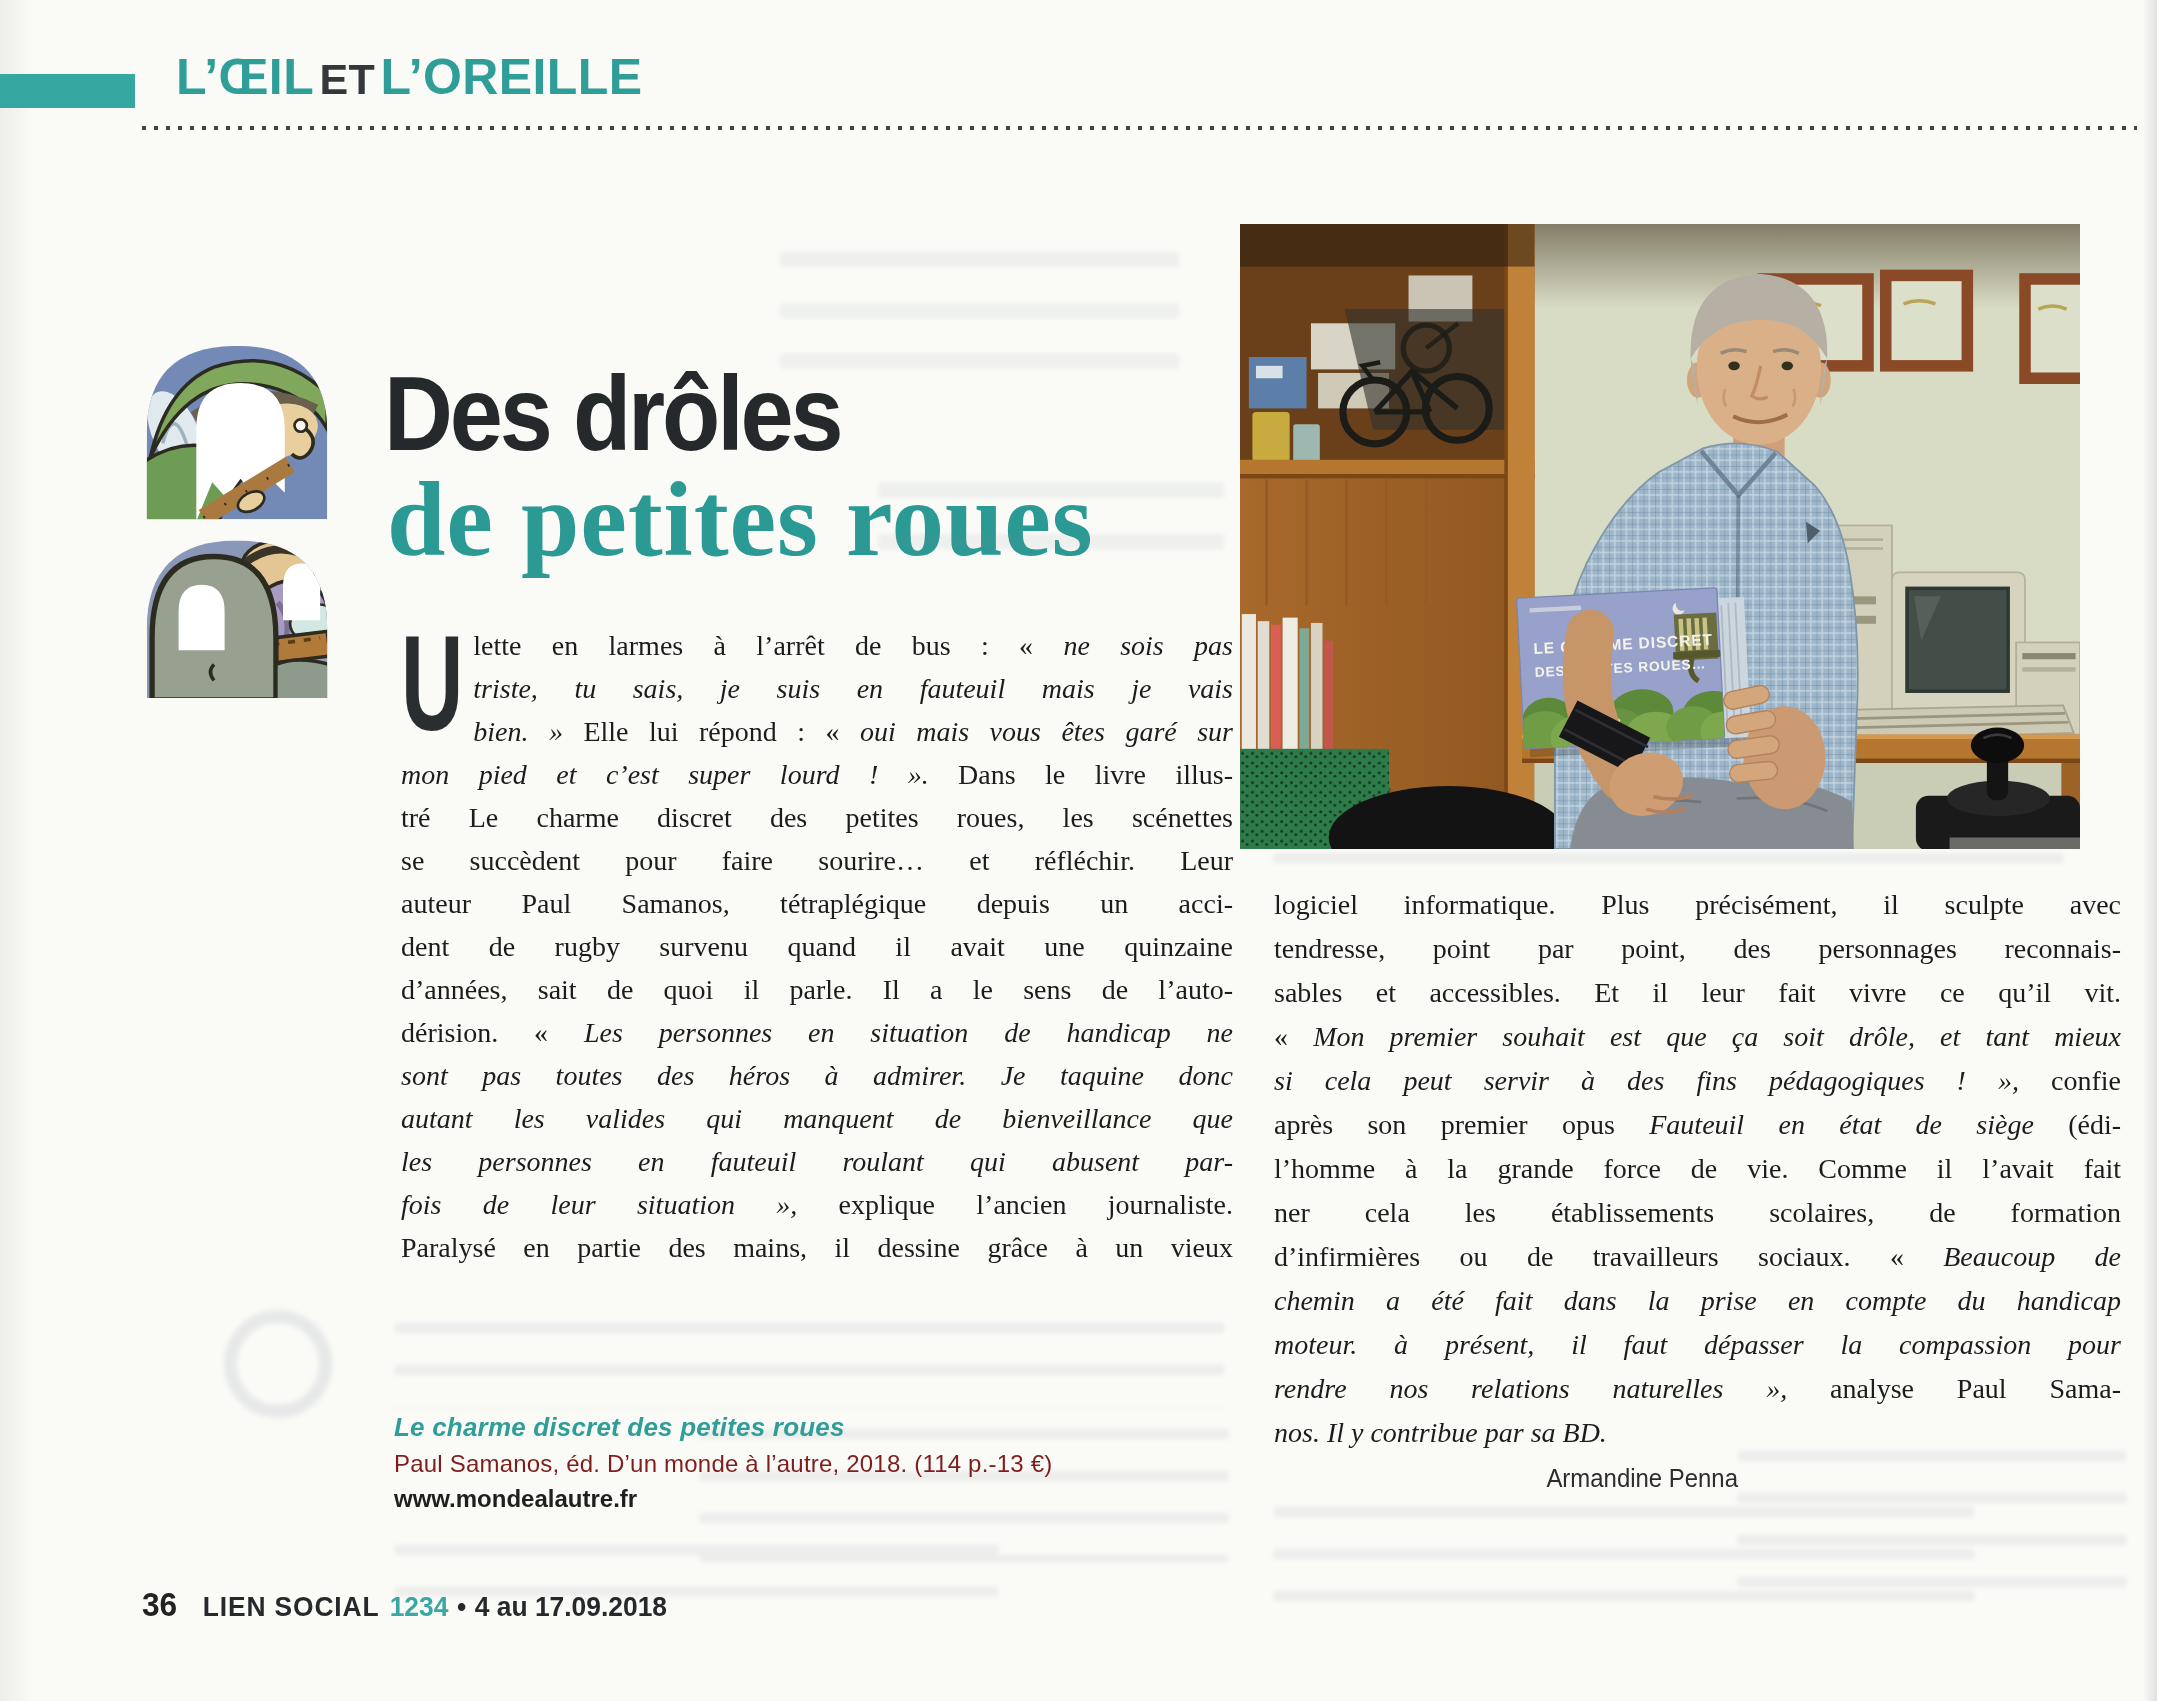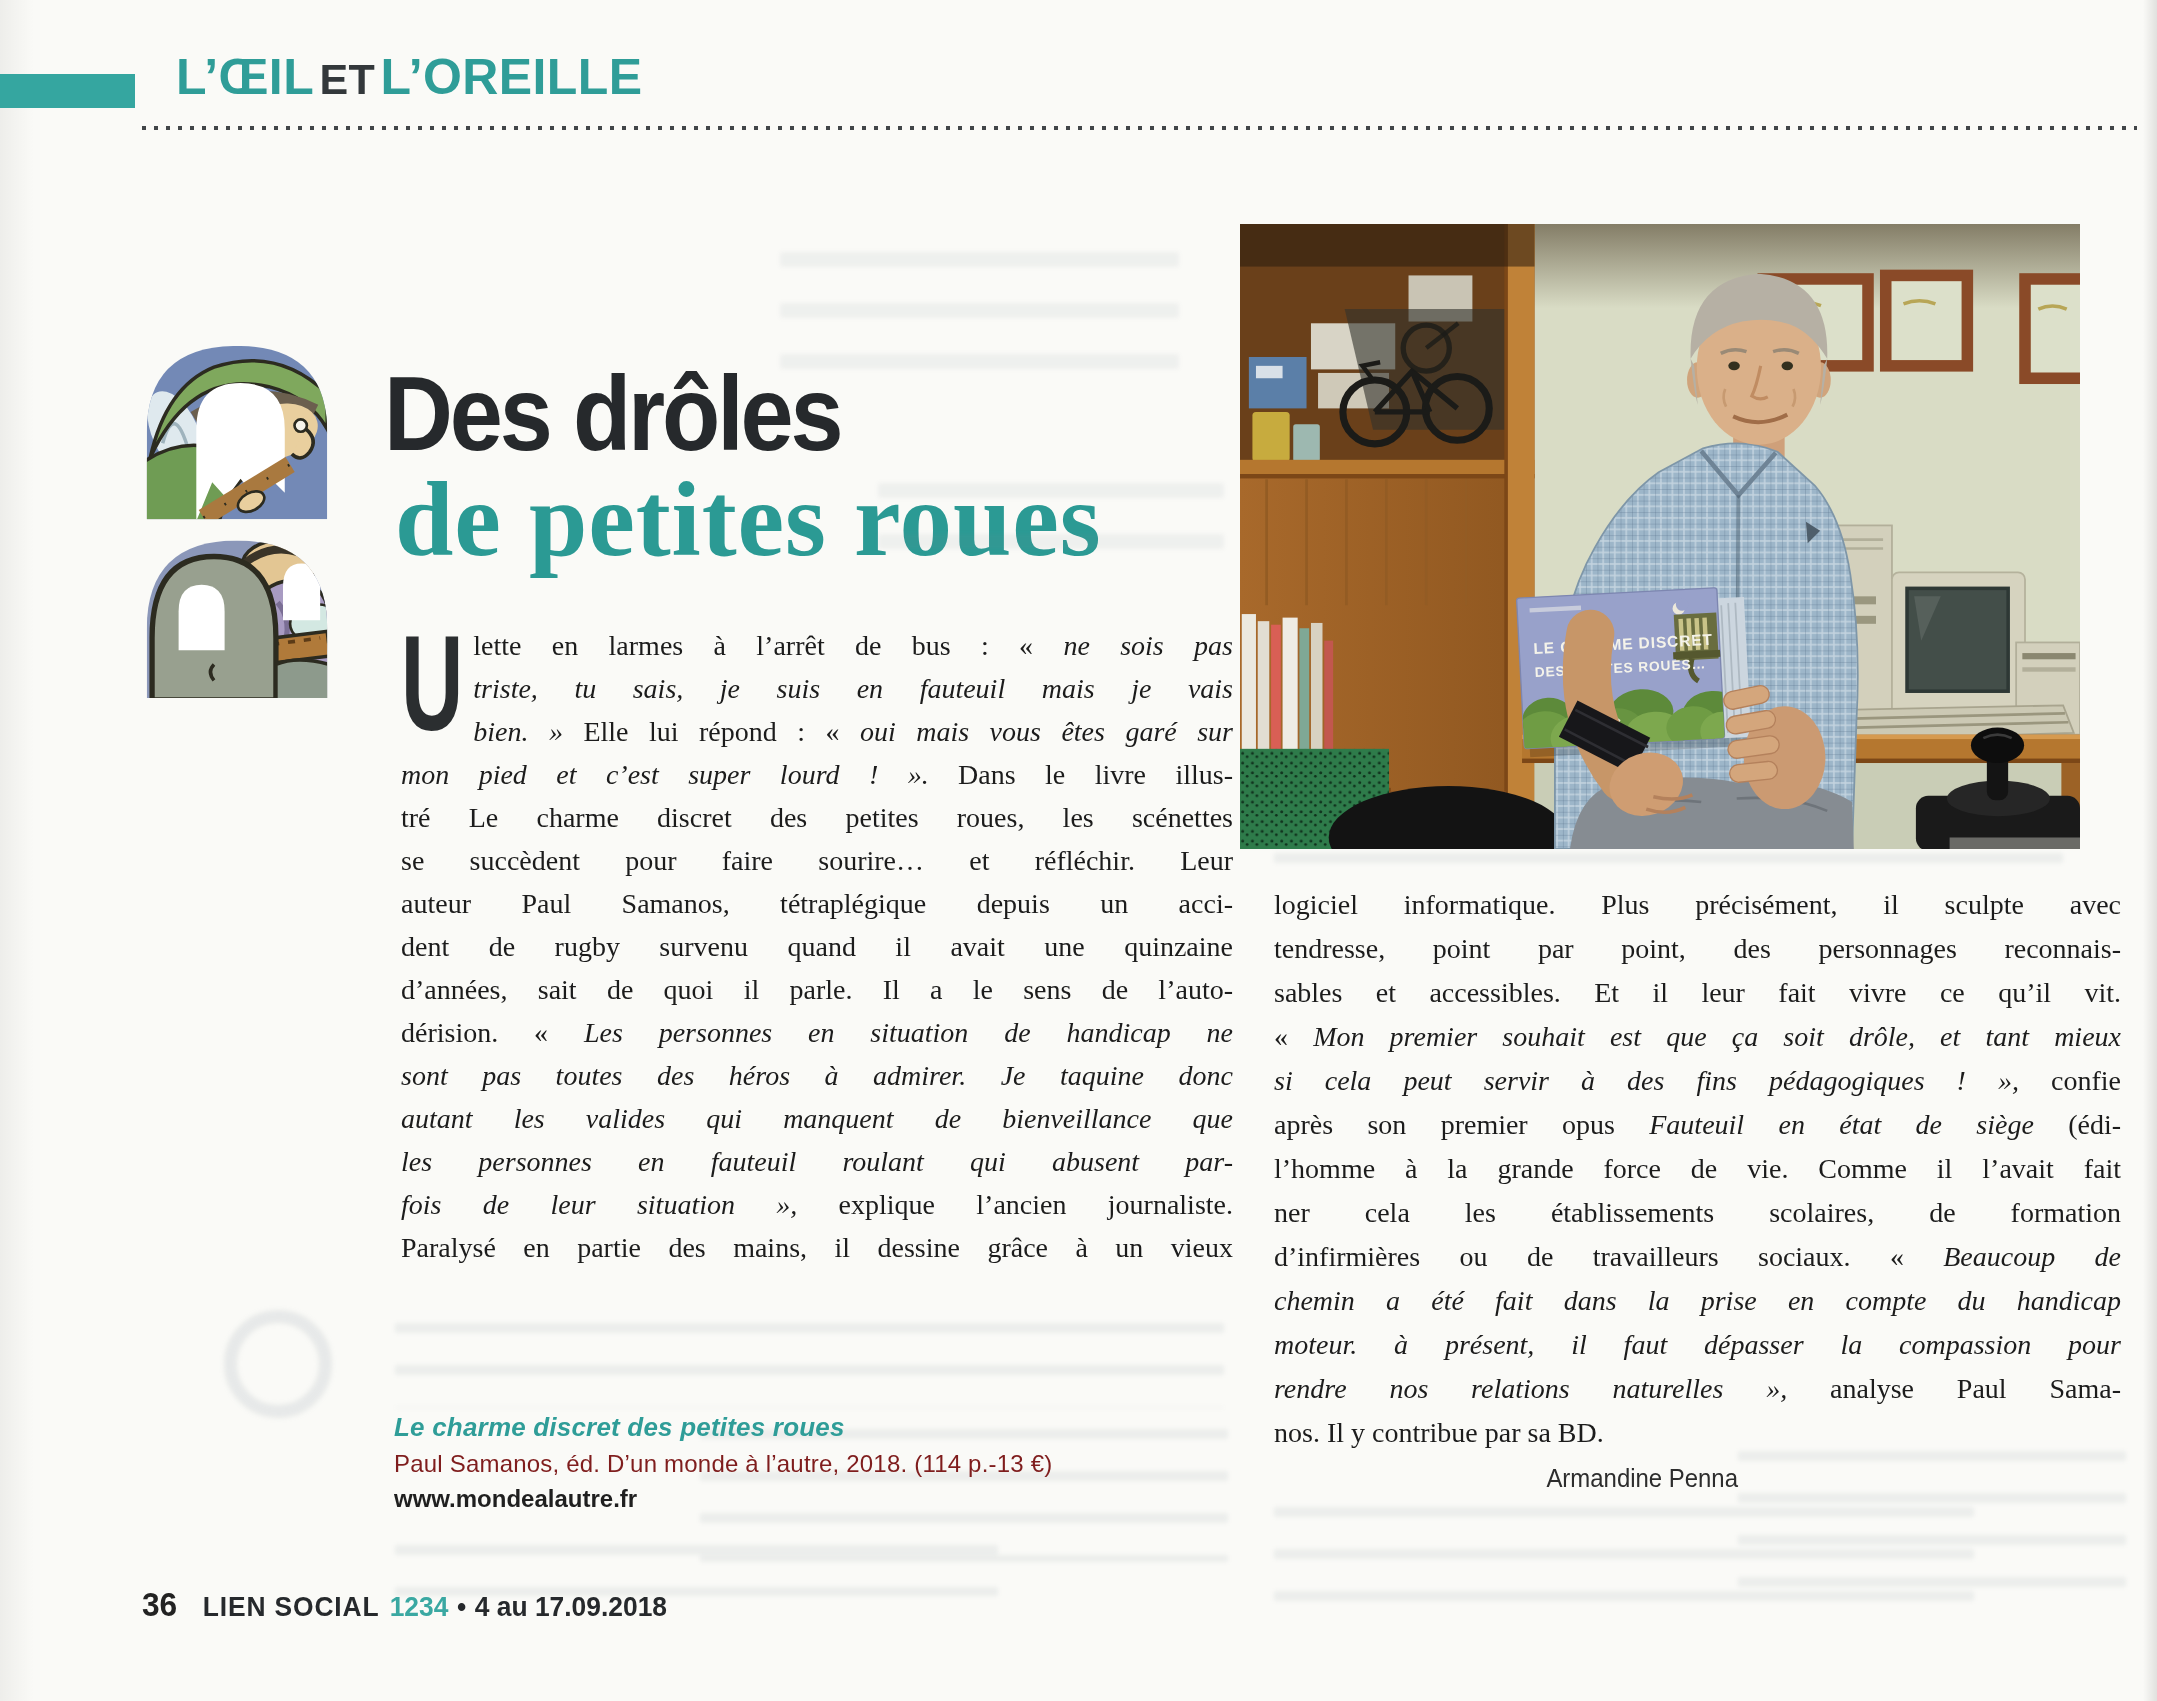--- a/index.html
+++ b/index.html
@@ -15,31 +15,31 @@
   .rubric{position:absolute;left:176px;top:48px;font-weight:bold;font-size:50px;
           letter-spacing:0.4px;white-space:nowrap;color:#2f9d98;}
   .rubric .w2{color:#33383b;font-size:43px;padding:0 5.3px;}
   .dotted{position:absolute;left:142px;top:126px;width:1995px;height:4.4px;
           background-image:repeating-linear-gradient(90deg,#414548 0 4px,transparent 4px 12px);}
 
   
   .title1{position:absolute;left:384px;top:353px;font-weight:bold;font-size:106px;
           letter-spacing:-3.5px;color:#26292c;transform:scaleX(.90);transform-origin:left top;white-space:nowrap;}
   .title2{position:absolute;left:387px;top:459px;font-family:"Liberation Serif",serif;font-weight:bold;
-          font-size:105px;color:#2b9a94;letter-spacing:0.9px;white-space:nowrap;margin-left:8px;}
+          font-size:105px;color:#2b9a94;letter-spacing:0.9px;white-space:nowrap;}
 
   
   .col{position:absolute;font-family:"Liberation Serif",serif;font-size:28px;color:#1c1c1c;}
   .left-col{left:401px;top:624px;width:832px;}
   .right-col{left:1274px;top:883px;width:847px;}
   .bodyline{height:43px;line-height:43px;text-align:justify;text-align-last:justify;white-space:nowrap;
             overflow:visible;}
   .right-col .bodyline{height:44px;line-height:44px;}
   .bodyline i{font-style:italic;}
-  .nojust{text-align:left;text-align-last:left;}
+  .nojust{text-align:left;text-align-last:left;font-style:italic;}
   .dropcap{float:left;width:59px;height:113px;margin:7px 13.3px 0 0;font-family:"Liberation Sans",sans-serif;
            font-weight:bold;font-size:135px;line-height:106px;color:#2b2e30;
            transform:scaleX(.64);transform-origin:left top;}
   .byline{position:absolute;left:1419px;top:1463px;width:319px;text-align:right;
           font-size:26.6px;color:#2d2d2d;transform:scaleX(.9);transform-origin:right top;font-weight:500;}
 
   
   .bookbox{position:absolute;left:394px;top:1412px;}
   .btitle{color:#2f9d98;font-weight:bold;font-style:italic;font-size:26px;letter-spacing:0.2px;}
   .bdetails{font-size:24px;color:#7f1d1d;margin-top:7px;letter-spacing:0.2px;}

